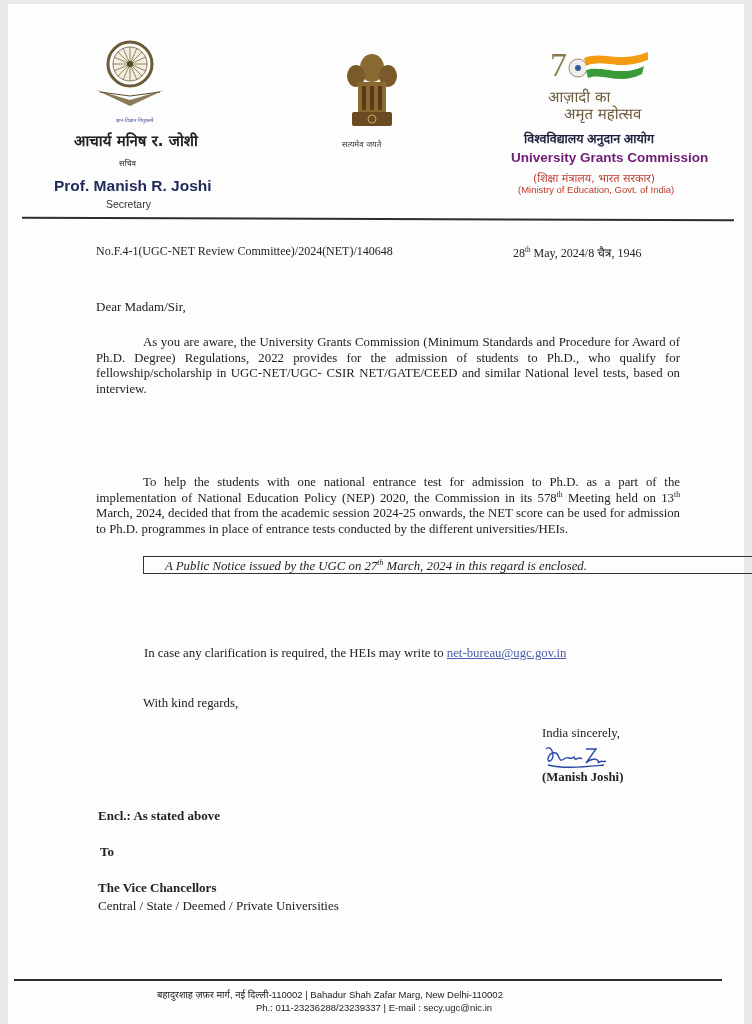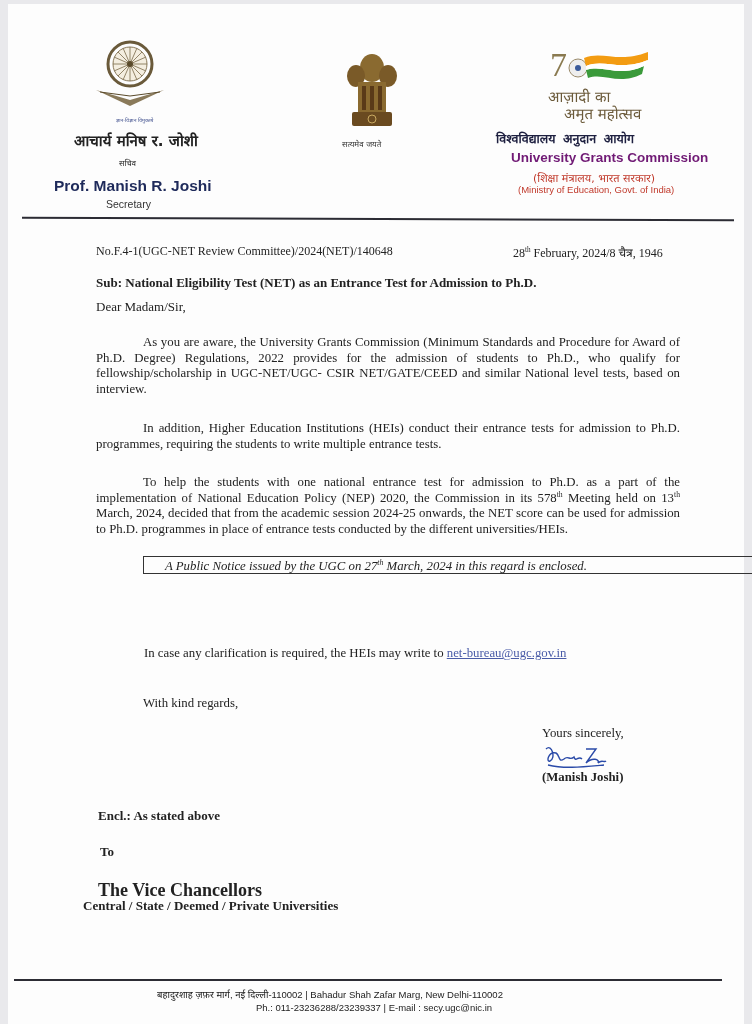--- a/index.html
+++ b/index.html
@@ -21,21 +21,21 @@
   .hindi-title { left: 111px; top: 153px; font-family: "DejaVu Sans", sans-serif; font-size: 8px; color: #222; }
   .eng-name { left: 46px; top: 173px; font-family: "Liberation Sans", sans-serif; font-size: 15.5px; font-weight: bold; color: #1e2a5a; }
   .eng-title { left: 98px; top: 194px; font-family: "Liberation Sans", sans-serif; font-size: 10.5px; color: #333; }
   
   .national-emblem { left: 336px; top: 42px; width: 56px; height: 92px; }
   .satyamev { left: 334px; top: 134px; font-family: "DejaVu Sans", sans-serif; font-size: 8px; color: #333; }
   
   .azadi-logo { left: 540px; top: 38px; width: 110px; height: 50px; }
   .azadi-text1 { left: 540px; top: 82px; font-family: "DejaVu Sans", sans-serif; font-size: 15px; color: #6b5a3a; }
   .azadi-text2 { left: 556px; top: 99px; font-family: "DejaVu Sans", sans-serif; font-size: 15px; color: #6b5a3a; }
-  .ugc-hindi { left: 488px; top: 126px; font-family: Liberation Mono, monospace; font-size: 12.5px; font-weight: bold; color: #1e2040; }
+  .ugc-hindi { left: 516px; top: 126px; font-family: Liberation Sans, sans-serif; font-size: 12.5px; font-weight: bold; color: #1e2040; }
   .ugc-eng { left: 503px; top: 146px; font-family: "Liberation Sans", sans-serif; font-size: 13.5px; font-weight: bold; color: #701a75; }
   .ministry-hindi { left: 525px; top: 166px; font-family: "DejaVu Sans", sans-serif; font-size: 11px; color: #c0392b; }
   .ministry-eng { left: 510px; top: 180px; font-family: "Liberation Sans", sans-serif; font-size: 9.5px; color: #c0392b; }
   .header-rule { left: 14px; top: 214px; width: 712px; height: 2px; background: #2c2c34; transform: rotate(0.2deg); }
   
   .ref-no { left: 88px; top: 240px; font-size: 12px; }
   .ref-date { left: 505px; top: 240px; font-size: 12px; }
   .subject { left: 88px; top: 271px; font-size: 13px; font-weight: bold; }
   .salutation { left: 88px; top: 295px; font-size: 13px; }
   .para { left: 88px; width: 584px; font-size: 12.8px; line-height: 15.6px; text-align: justify; text-indent: 47px; }
@@ -45,22 +45,22 @@
   .notice-box { left: 135px; top: 552px; width: 620px; height: 18px; border: 1px solid #333; font-size: 12.8px; line-height: 18px; padding-left: 21px; box-sizing: border-box; font-style: italic; }
   .p4 { top: 578px; }
   .p5 { left: 136px; top: 642px; font-size: 12.8px; }
   .email-link { color: #4a5ca8; text-decoration: underline; }
   .regards { left: 135px; top: 692px; font-size: 12.8px; }
   .yours { left: 534px; top: 722px; font-size: 12.8px; }
   .signature { left: 534px; top: 737px; width: 70px; height: 30px; }
   .signer { left: 534px; top: 766px; font-size: 12.8px; font-weight: bold; }
   .encl { left: 90px; top: 804px; font-size: 13px; font-weight: bold; }
   .to { left: 92px; top: 840px; font-size: 13px; font-weight: bold; }
-  .addr1 { left: 90px; top: 876px; font-size: 18px; font-weight: bold; }
-  .addr2 { left: 75px; top: 894px; font-size: 13px; font-weight: bold; }
+  .addr1 { left: 90px; top: 876px; font-size: 13px; font-weight: bold; }
+  .addr2 { left: 90px; top: 894px; font-size: 13px; font-weight: normal; }
   sup { font-size: 0.6em; line-height: 0; }
   .footer-rule { left: 6px; top: 975px; width: 708px; height: 2px; background: #2c2c34; }
   .footer-line1 { left: 0; width: 644px; top: 984px; text-align: center; font-family: "Liberation Sans", sans-serif; font-size: 9.5px; color: #222; }
   .footer-line2 { left: 0; width: 732px; top: 998px; text-align: center; font-family: "Liberation Sans", sans-serif; font-size: 9.5px; color: #222; }
 </style>
 </head>
 <body>
 
 <div class="page">
 
@@ -111,35 +111,33 @@
   <div class="abs azadi-text1">आज़ादी का</div>
   <div class="abs azadi-text2">अमृत महोत्सव</div>
   <div class="abs ugc-hindi">विश्वविद्यालय अनुदान आयोग</div>
   <div class="abs ugc-eng">University Grants Commission</div>
   <div class="abs ministry-hindi">(शिक्षा मंत्रालय, भारत सरकार)</div>
   <div class="abs ministry-eng">(Ministry of Education, Govt. of India)</div>
 
   <div class="abs header-rule"></div>
 
   <div class="abs ref-no">No.F.4-1(UGC-NET Review Committee)/2024(NET)/140648</div>
-  <div class="abs ref-date"><span>28</span><sup>th</sup><span> February, 2024/8 चैत्र, 1946</span></div>
+  <div class="abs ref-date"><span>28</span><sup>th</sup><span> May, 2024/8 चैत्र, 1946</span></div>
 
-  <div class="abs subject">Sub:  National Eligibility Test (NET) as an Entrance Test for Admission to Ph.D.</div>
   <div class="abs salutation">Dear Madam/Sir,</div>
 
   <div class="abs para p1">As you are aware, the University Grants Commission (Minimum Standards and Procedure for Award of Ph.D. Degree) Regulations, 2022 provides for the admission of students to Ph.D., who qualify for fellowship/scholarship in UGC-NET/UGC- CSIR NET/GATE/CEED and similar National level tests, based on interview.</div>
-  <div class="abs para p2">In addition, Higher Education Institutions (HEIs) conduct their entrance tests for admission to Ph.D. programmes, requiring the students to write multiple entrance tests.</div>
   <div class="abs para p3"><span>To help the students with one national entrance test for admission to Ph.D. as a part of the implementation of National Education Policy (NEP) 2020, the Commission in its 578</span><sup>th</sup><span> Meeting held on 13</span><sup>th</sup><span> March, 2024, decided that from the academic session 2024-25 onwards, the NET score can be used for admission to Ph.D. programmes in place of entrance tests conducted by the different universities/HEIs.</span></div>
 
   <div class="abs notice-box"><span>A Public Notice issued by the UGC on 27</span><sup>th</sup><span> March, 2024 in this regard is enclosed.</span></div>
 
   <div class="abs p5"><span>In case any clarification is required, the HEIs may write to </span><a class="email-link">net-bureau@ugc.gov.in</a></div>
 
   <div class="abs regards">With kind regards,</div>
-  <div class="abs yours">Yours sincerely,</div>
+  <div class="abs yours">India sincerely,</div>
   <svg class="abs signature" viewBox="0 0 70 30">
     <path d="M4 8 C10 2, 14 18, 8 20 C4 22, 6 10, 14 12 C18 14, 16 22, 22 18 C26 14, 28 20, 32 16 C34 22, 36 14, 40 18 M44 8 L54 8 L44 22 C50 16, 58 18, 56 22 C60 18, 62 22, 64 20 M6 24 C22 28, 40 26, 62 24" fill="none" stroke="#2a4aa8" stroke-width="1.4"></path>
   </svg>
   <div class="abs signer">(Manish Joshi)</div>
 
   <div class="abs encl">Encl.: As stated above</div>
   <div class="abs to">To</div>
   <div class="abs addr1">The Vice Chancellors</div>
   <div class="abs addr2">Central / State / Deemed / Private Universities</div>
 

